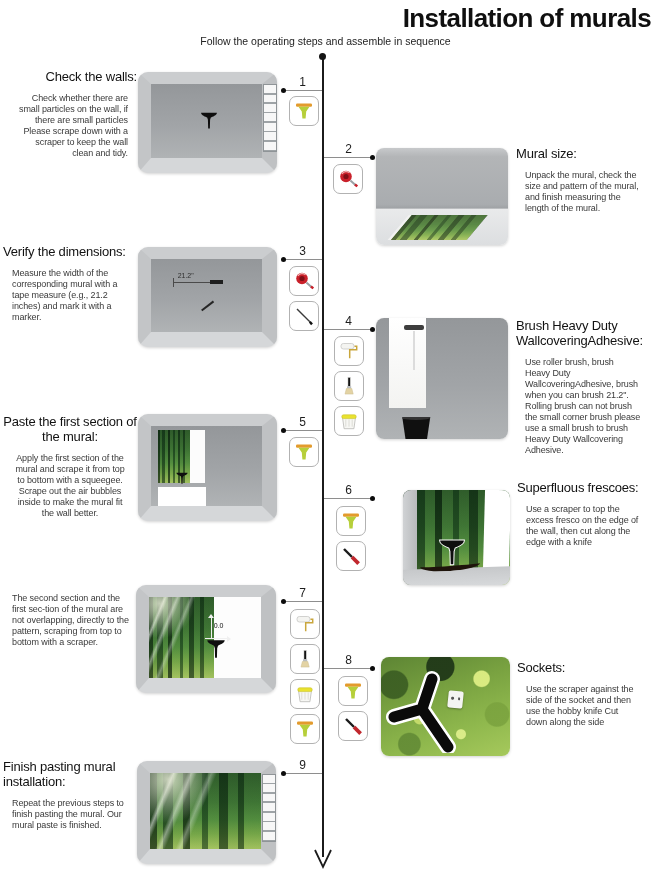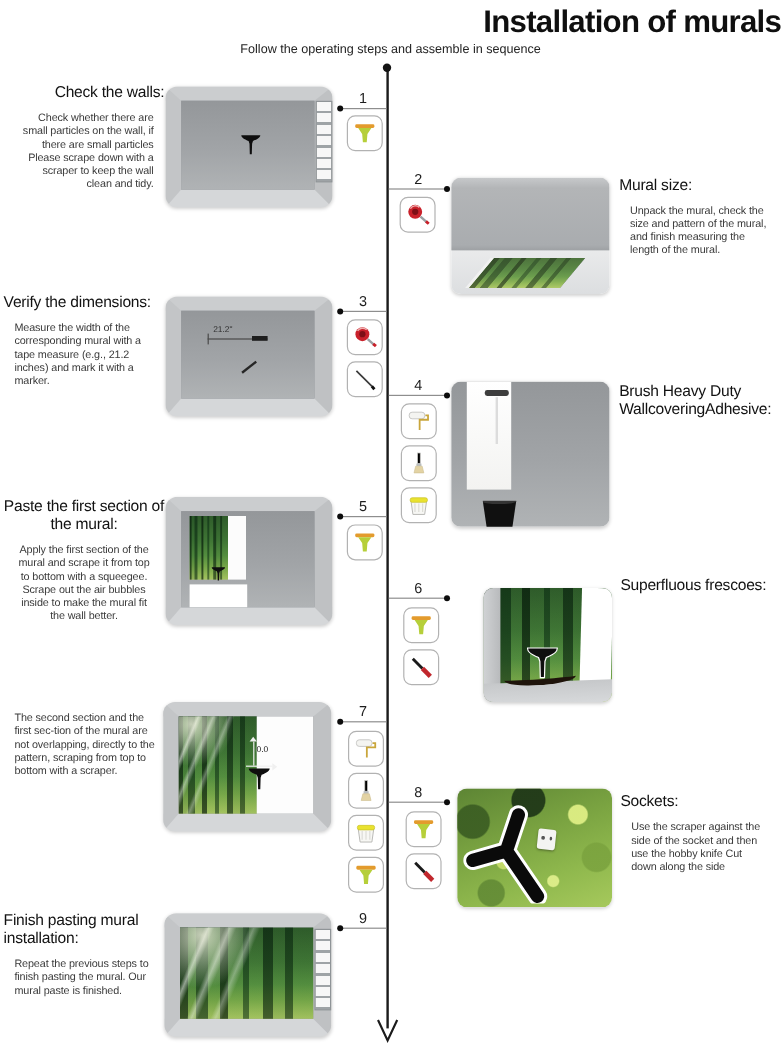--- a/index.html
+++ b/index.html
@@ -349,27 +349,29 @@
   <div class="tb t2">
       <h2>Mural size:</h2>
       <p>Unpack the mural, check the size and pattern of the mural, and finish measuring the length of the mural.</p>
     </div>
   <div class="tb t3">
       <h2>Verify the dimensions:</h2>
       <p>Measure the width of the corresponding mural with a tape measure (e.g., 21.2 inches) and mark it with a marker.</p>
     </div>
   <div class="tb t4">
       <h2>Brush Heavy Duty WallcoveringAdhesive:</h2>
+      <p>Use roller brush, brush Heavy Duty WallcoveringAdhesive, brush when you can brush 21.2". Rolling brush can not brush the small corner brush please use a small brush to brush Heavy Duty Wallcovering Adhesive.</p>
     </div>
   <div class="tb t5">
       <h2>Paste the first section of the mural:</h2>
       <p>Apply the first section of the mural and scrape it from top to bottom with a squeegee. Scrape out the air bubbles inside to make the mural fit the wall better.</p>
     </div>
   <div class="tb t6">
       <h2>Superfluous frescoes:</h2>
+      <p>Use a scraper to top the excess fresco on the edge of the wall, then cut along the edge with a knife</p>
     </div>
   <div class="tb t7">
       <p>The second section and the first sec-tion of the mural are not overlapping, directly to the pattern, scraping from top to bottom with a scraper.</p>
     </div>
   <div class="tb t8">
       <h2>Sockets:</h2>
       <p>Use the scraper against the side of the socket and then use the hobby knife Cut down along the side</p>
     </div>
   <div class="tb t9">
       <h2>Finish pasting mural installation:</h2>

